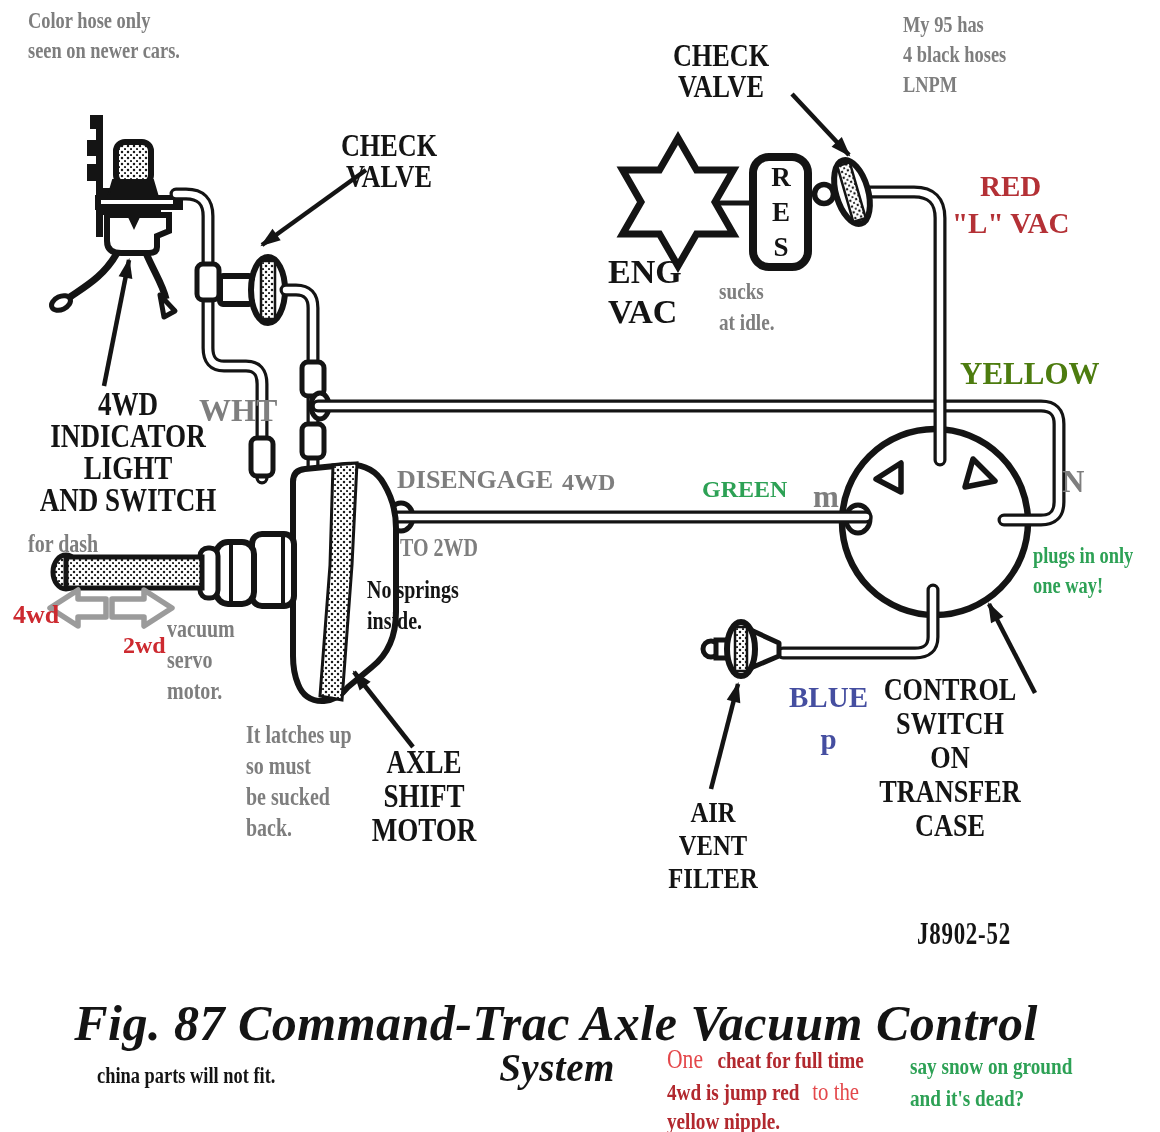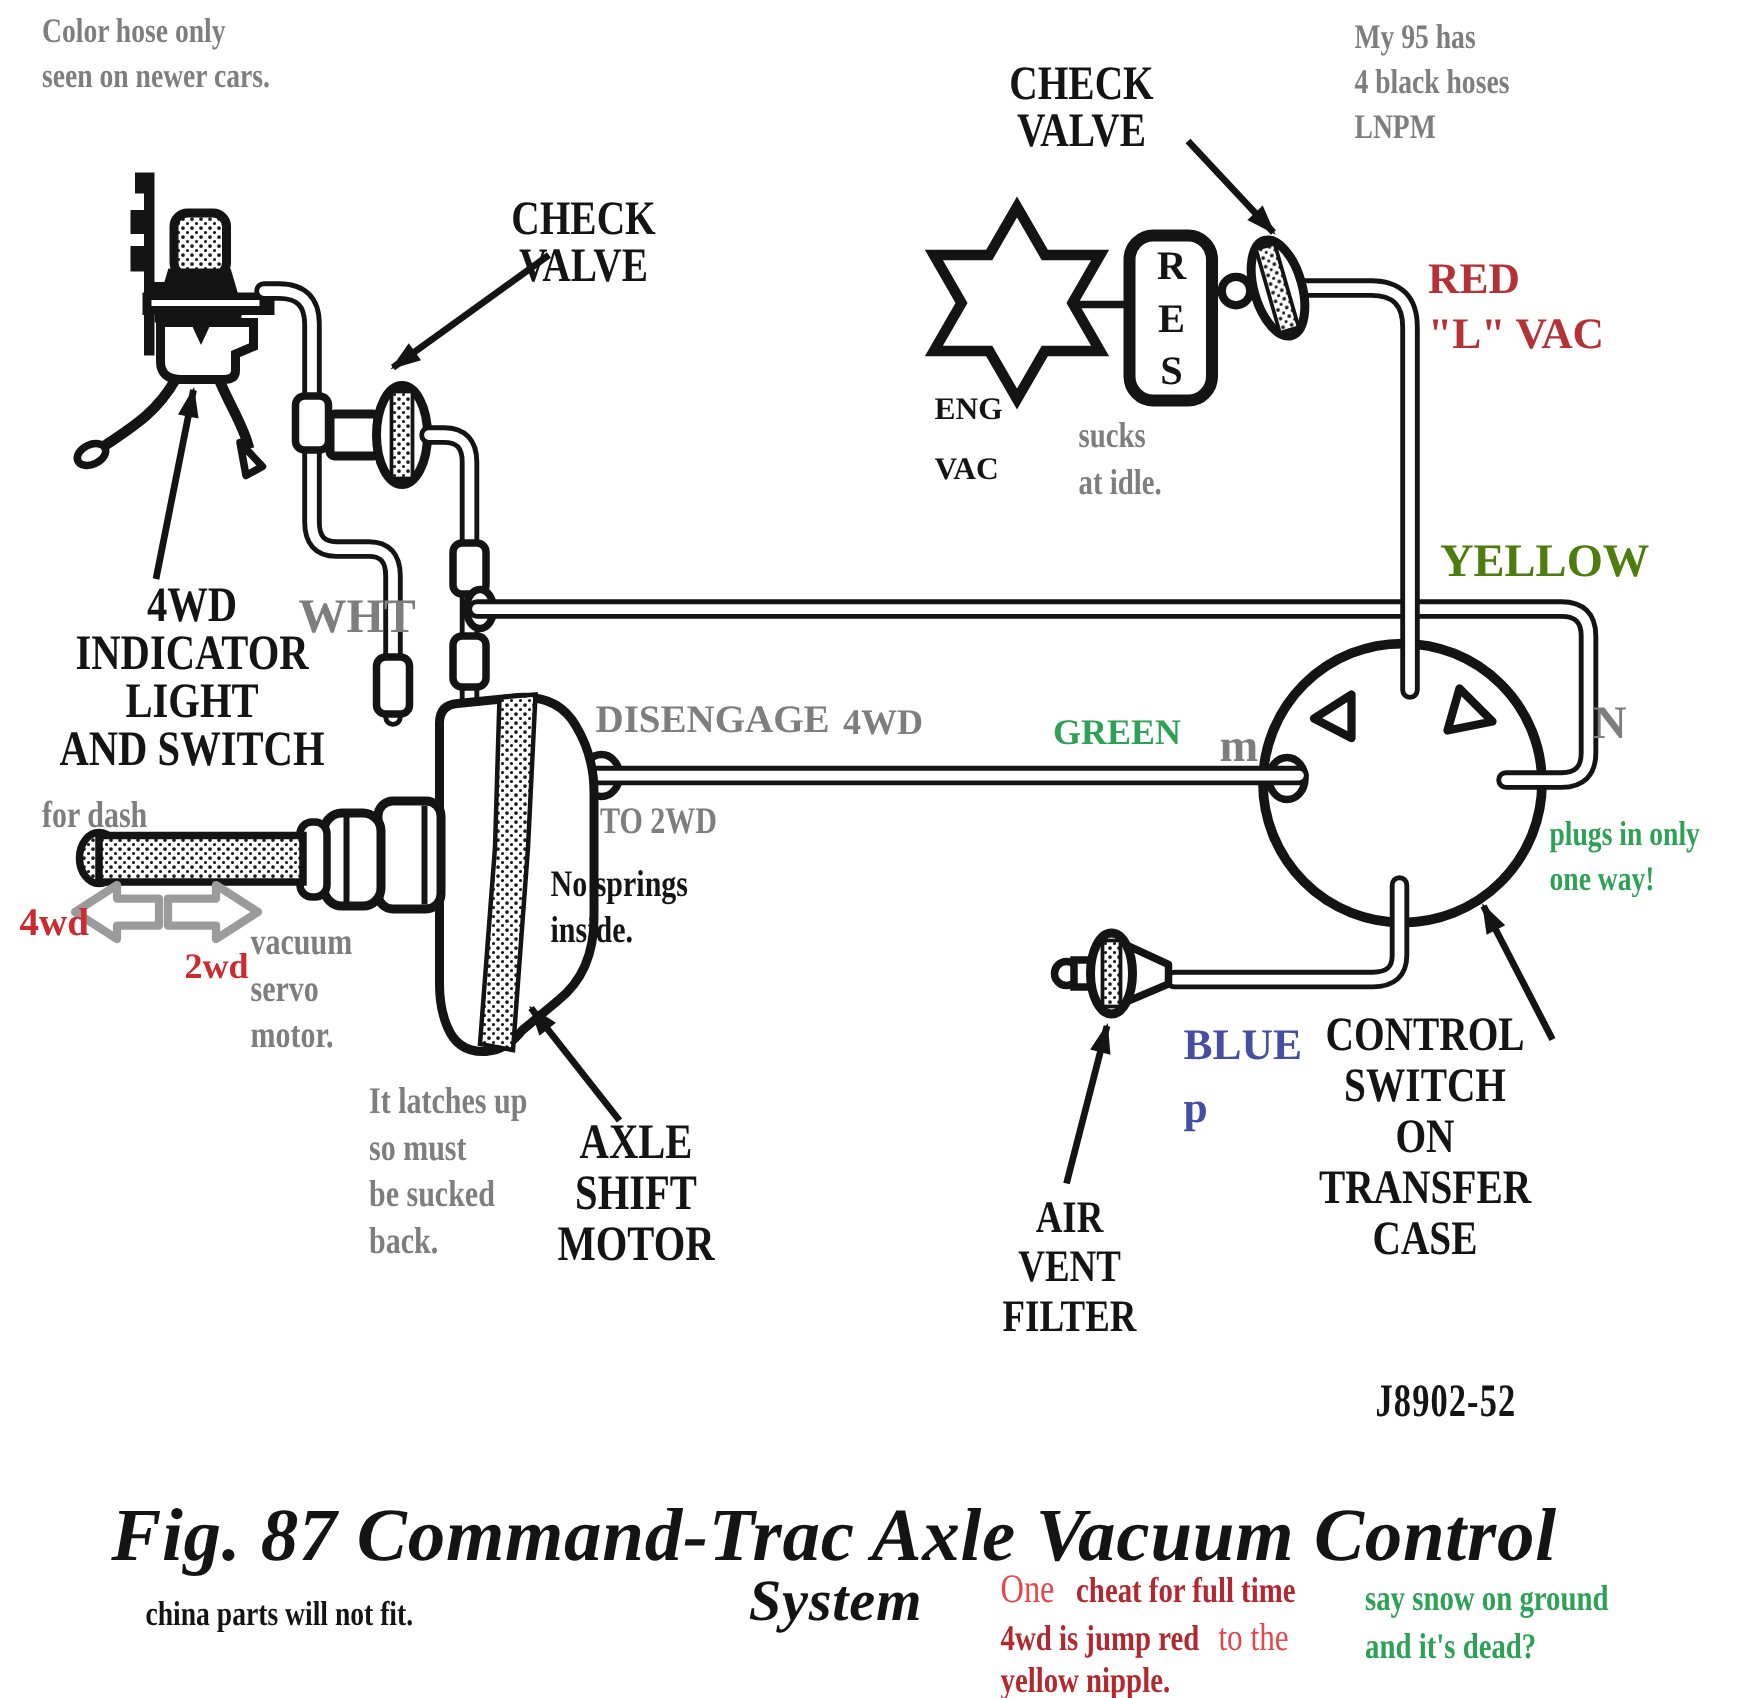--- a/index.html
+++ b/index.html
@@ -3,21 +3,21 @@
 <meta charset="utf-8">
 <style>
   html,body{margin:0;padding:0;background:#fff;}
   #stage{position:relative;width:1160px;height:1132px;background:#fff;overflow:hidden;
          font-family:Liberation Serif, serif;}
   svg{position:absolute;left:0;top:0;}
   .l{position:absolute;font-weight:bold;white-space:pre-line;color:#141414;line-height:1.12;}
   .g{color:#7e7e7e;}
   .narrow{transform:scaleX(.8);transform-origin:0 0;}
   .cc{text-align:center;transform:translateX(-50%) scaleX(.82);transform-origin:50% 0;line-height:.97;}
-  .red{color:#b43136;}
+  .red{color:#b43136;text-align:center;}
   .red2{color:#cd2a30;}
   .yel{color:#4d7c0f;}
   .grn{color:#2da155;}
   .blu{color:#454ea0;}
   .dkred{color:#b2282e;}
   .ltred{color:#e4484b;font-weight:normal;}
   .ital{font-style:italic;letter-spacing:.5px;}
   .pn{transform:scaleX(.74);transform-origin:0 0;letter-spacing:1px;}
   .note-line{position:absolute;white-space:nowrap;transform:scaleX(.8);transform-origin:0 0;}
 </style>
@@ -169,21 +169,21 @@
 VALVE</div>
 <div class="l cc" style="left:389px;top:130px;font-size:32px;">CHECK
 VALVE</div>
 
 <div class="l red" style="left:952px;top:168px;font-size:29px;line-height:37px;">RED
 "L" VAC</div>
 
 <div class="l" style="left:767px;top:160px;font-size:27px;line-height:35px;width:28px;text-align:center;">R
 E
 S</div>
-<div class="l" style="left:623px;top:252px;font-size:21px;line-height:40px;">ENG
+<div class="l" style="left:608px;top:252px;font-size:34px;line-height:40px;">ENG
 VAC</div>
 <div class="l g narrow" style="left:719px;top:276px;font-size:24px;line-height:31px;">sucks
 at idle.</div>
 
 <div class="l yel" style="left:960px;top:357px;font-size:31px;">YELLOW</div>
 <div class="l g" style="left:199px;top:393px;font-size:32px;">WHT</div>
 
 <div class="l cc" style="left:128px;top:388px;font-size:33px;">4WD
 INDICATOR
 LIGHT
@@ -201,21 +201,21 @@
 one way!</div>
 
 <div class="l narrow" style="left:367px;top:574px;font-size:25px;line-height:31px;">No springs
 inside.</div>
 <div class="l red2" style="left:13px;top:600px;font-size:26px;">4wd</div>
 <div class="l red2" style="left:123px;top:632px;font-size:24px;">2wd</div>
 <div class="l g narrow" style="left:167px;top:613px;font-size:25px;line-height:31px;">vacuum
 servo
 motor.</div>
 
-<div class="l blu" style="left:789px;top:676px;font-size:29px;line-height:42px;">BLUE
+<div class="l blu" style="left:789px;top:676px;font-size:29px;line-height:42px;text-align:center;">BLUE
 p</div>
 <div class="l cc" style="left:950px;top:672px;font-size:32px;line-height:34px;">CONTROL
 SWITCH
 ON
 TRANSFER
 CASE</div>
 
 <div class="l g narrow" style="left:246px;top:719px;font-size:25px;line-height:31px;">It latches up
 so must
 be sucked

